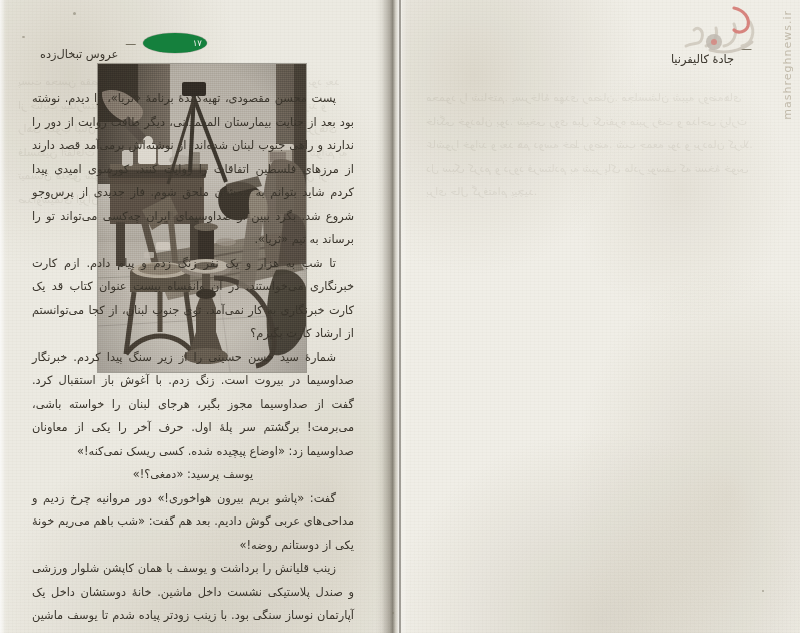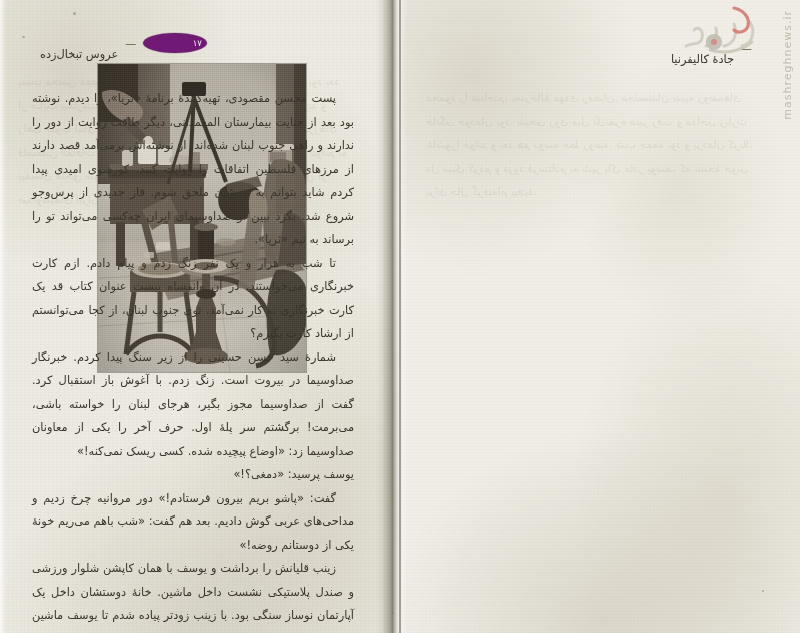--- a/index.html
+++ b/index.html
@@ -107,21 +107,21 @@
     font-size: 10.6px;
     font-family: "DejaVu Sans", sans-serif;
     white-space: nowrap;
   }
   .runhead.left  { top: 20px; left: 40px; flex-direction: row; }
   .runhead.right { top: 25px; right: 48px; flex-direction: row-reverse; justify-content: flex-end; }
 
   .pagenum-dot {
     width: 20px; height: 20px;
     border-radius: 50%;
-    background: #701a75;
+    background: #15803d;
     color: #f2f1ec;
     display: flex;
     align-items: center;
     justify-content: center;
     font-size: 8.6px;
     letter-spacing: .3px;
     box-shadow: 0 0 0 .5px rgba(90,86,76,.35);
     padding-left: 44px;
   }
   .runhead .dash { color: #57503f; font-size: 11px; }
@@ -152,21 +152,21 @@
   .photo-vign {
     position: absolute;
     inset: 0;
     pointer-events: none;
     background: radial-gradient(ellipse 85% 80% at 50% 45%, rgba(0,0,0,0) 55%, rgba(40,36,30,.30) 100%);
   }
 
   
   .block { position: absolute; }
   .block p { margin: 0; text-indent: 18px; }
-  .block p.center { text-indent: 0; }
+  .block p.center { text-align: center; text-indent: 0; }
 
   #left-body  { top: 382px; right: 38px; width: 320px; }
   #right-body { top: 64px;  right: 446px; width: 322px; }
 
   
   .bleed {
     position: absolute;
     pointer-events: none;
     opacity: .10;
     color: #6d6552;
@@ -373,21 +373,21 @@
     </svg>
   </div>
 
   <div class="wm-vertical">mashreghnews.ir</div>
 
   <div class="block fa" id="right-body">
     <p>پست محسن مقصودی، تهیه‌کنندهٔ برنامهٔ «ثریا»، را دیدم. نوشته بود بعد از جنایت بیمارستان المعمدانی، دیگر طاقت روایت از دور را ندارند و راهی جنوب لبنان شده‌اند. از نوشته‌اش برمی‌آمد قصد دارند از مرزهای فلسطین اتفاقات را روایت کنند. کورسوی امیدی پیدا کردم شاید بتوانم به تیمشان ملحق شوم. فاز جدیدی از پرس‌وجو شروع شد. بگرد ببین از صداوسیمای ایران چه‌کسی می‌تواند تو را برساند به تیم «ثریا».</p>
     <p>تا شب به هزار و یک نفر زنگ زدم و پیام دادم. ازم کارت خبرنگاری می‌خواستند. در آن وانفساه بیست عنوان کتاب قد یک کارت خبرنگاری به کار نمی‌آمد. توی جنوب لبنان، از کجا می‌توانستم از ارشاد کارت بگیرم؟</p>
     <p>شمارهٔ سید حسن حسینی را از زیر سنگ پیدا کردم. خبرنگار صداوسیما در بیروت است. زنگ زدم. با آغوش باز استقبال کرد. گفت از صداوسیما مجوز بگیر، هرجای لبنان را خواسته باشی، می‌برمت! برگشتم سر پلهٔ اول. حرف آخر را یکی از معاونان صداوسیما زد: «اوضاع پیچیده شده. کسی ریسک نمی‌کنه!»</p>
     <p class="center">یوسف پرسید: «دمغی؟!»</p>
-    <p>گفت: «پاشو بریم بیرون فرستادم!» دور مروانیه چرخ زدیم و مداحی‌های عربی گوش دادیم. بعد هم گفت: «شب باهم می‌ریم خونهٔ یکی از دوستانم روضه!»</p>
+    <p>گفت: «پاشو بریم بیرون هواخوری!» دور مروانیه چرخ زدیم و مداحی‌های عربی گوش دادیم. بعد هم گفت: «شب باهم می‌ریم خونهٔ یکی از دوستانم روضه!»</p>
     <p>زینب قلیانش را برداشت و یوسف با همان کاپشن شلوار ورزشی و صندل پلاستیکی نشست داخل ماشین. خانهٔ دوستشان داخل یک آپارتمان نوساز سنگی بود. با زینب زودتر پیاده شدم تا یوسف ماشین را پارک کند. در این فرصت، همهٔ خانم‌ها قلیان‌به‌دست وارد ساختمان شدند! اشتباه نفهمیده بودم؟ می‌رفتیم روضه؟</p>
   </div>
 
   <div class="gutter"></div>
   <div class="gutter-line"></div>
 
   <div class="speck" style="left:22px;top:36px;width:3px;height:2px;"></div>
   <div class="speck" style="left:73px;top:12px;width:3px;height:3px;"></div>
   <div class="speck" style="left:762px;top:590px;width:2px;height:2px;"></div>
   <div class="speck" style="left:392px;top:612px;width:2px;height:2px;"></div>

